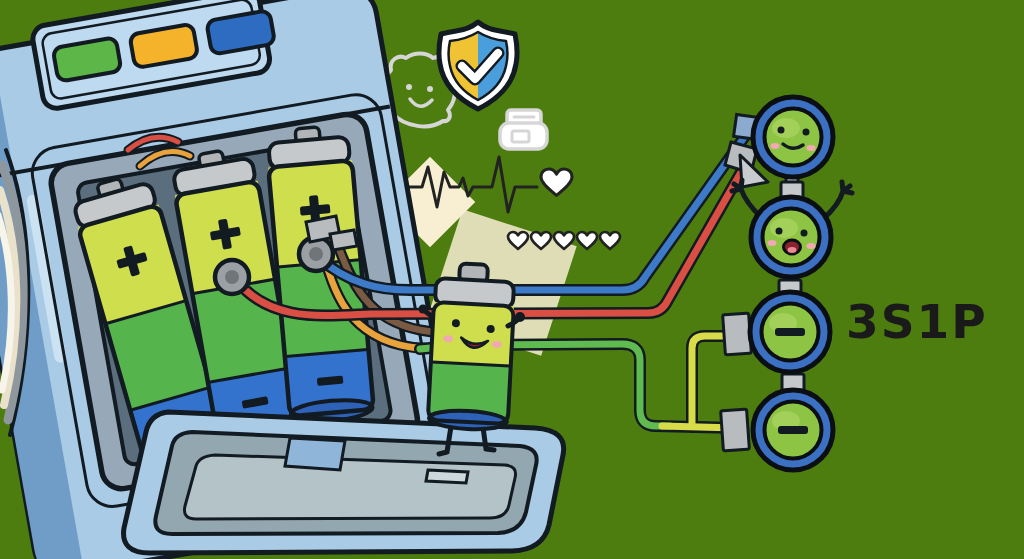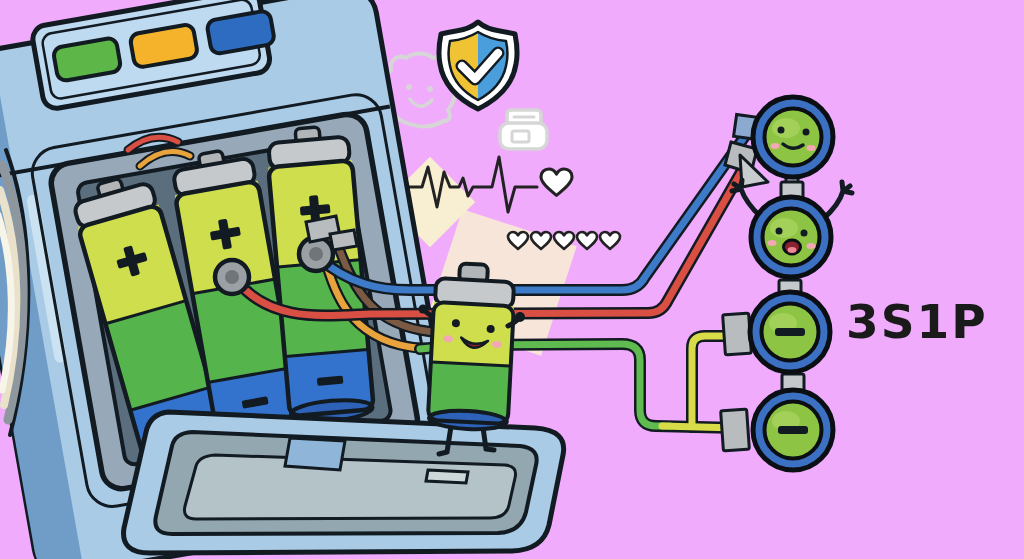--- a/index.html
+++ b/index.html
@@ -1,16 +1,16 @@
 <!DOCTYPE html>
 <html style="--outline: #121a22; --label-text: #1a1a1a; --charger-body: #a9cbe6; --charger-side: #6f9dc8; --panel: #bddaf0; --button-green: #5cb648; --button-yellow: #f5b32c; --button-blue: #2d6cc1; --compartment: #97a9b9; --compartment-inner: #5a6e7e; --cap-gray: #c6c9cb; --nub-gray: #b2b5b7; --battery-top: #cede4d; --battery-mid: #56b44c; --battery-bottom: #3473cd; --battery-bottom-dark: #2d62b8; --terminal-gray: #9aa0a4; --wire-blue: #3d7ac7; --wire-red: #d94f43; --wire-green: #5fbb4f; --wire-yellow: #d8dc49; --wire-orange: #e8a33d; --wire-brown: #7a5a43; --cell-ring-blue: #3b70c2; --cell-green: #8ec443; --cell-green-light: #a8d35f; --connector-gray: #b9bcbe; --rod-gray: #a7abae; --sleeve-gray: #c6c9cb; --cheek-pink: #f2a9b4; --mouth-red: #8b2230; --tongue-pink: #ef8795; --shield-yellow: #f0c334; --shield-blue: #4a9edb; --faint-gray: #d6d6d6; --ecg-dark: #222222; --pale-yellow: #f8efd2; --lid-tray: #93a7b0; --lid-floor: #b3c3c8; --lid-hole: #8fb6d9; --lid-ridge: #cdd8db;"><head>
 <meta charset="utf-8">
 <style>
   html,body{margin:0;padding:0;background:#fff;}
-  .stage{position:relative;width:1024px;height:559px;overflow:hidden;background:#f0abfc;
+  .stage{position:relative;width:1024px;height:559px;overflow:hidden;background:#4d7c0f;
          font-family:"DejaVu Sans","Liberation Sans",sans-serif;}
   .stage svg{position:absolute;left:0;top:0;}
   .config-label{position:absolute;left:846px;top:294px;font-size:47px;font-weight:700;
     color:var(--label-text);letter-spacing:2px;font-family:"DejaVu Sans","Liberation Sans",sans-serif;}
   
   .fBody{fill:var(--charger-body)} .fSide{fill:var(--charger-side)} .fPanel{fill:var(--panel)}
   .fBtnG{fill:var(--button-green)} .fBtnY{fill:var(--button-yellow)} .fBtnB{fill:var(--button-blue)}
   .fComp{fill:var(--compartment)} .fRecess{fill:var(--compartment-inner)}
   .fCap{fill:var(--cap-gray)} .fNub{fill:var(--nub-gray)}
   .fTop{fill:var(--battery-top)} .fMid{fill:var(--battery-mid)} .fBot{fill:var(--battery-bottom)}

